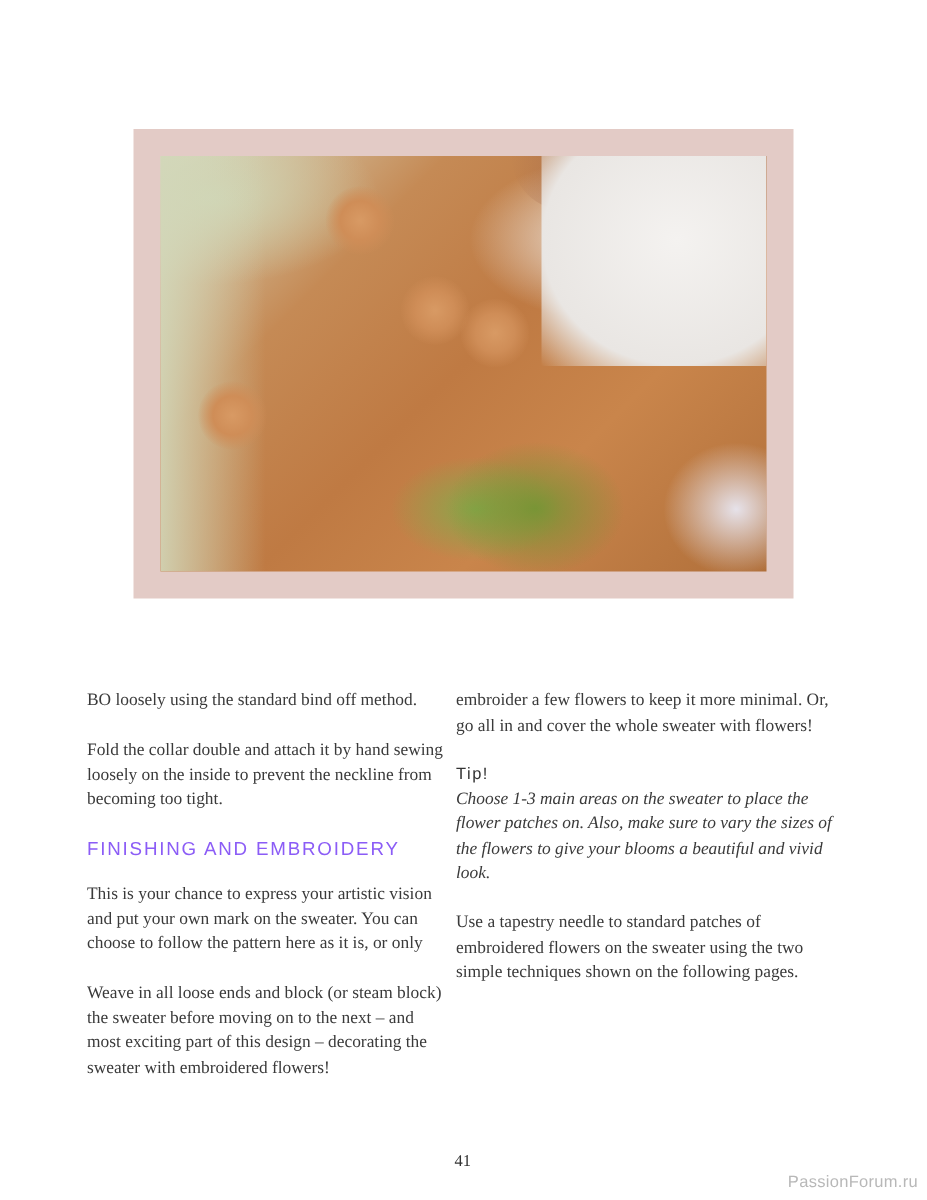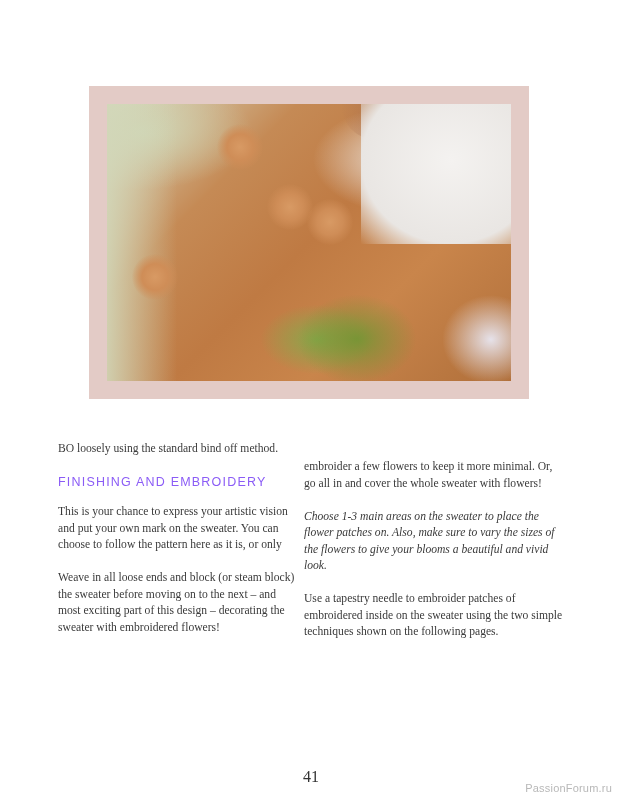--- a/index.html
+++ b/index.html
@@ -18,51 +18,53 @@
   .photo .skin { position: absolute; right: 0; top: 0; width: 170px; height: 36px;
     background: linear-gradient(90deg, rgba(180,120,90,0) 0%, #a86e4e 40%, #9c6446 100%); border-bottom-left-radius: 60px; }
   .photo .leaf { position: absolute; left: 190px; top: 190px; width: 120px; height: 90px; border-radius: 50%;
     background: radial-gradient(ellipse at 50% 50%, rgba(110,150,50,0.85) 0%, rgba(110,150,50,0) 70%); }
   .photo .left-blur { position: absolute; left: 0; top: 0; width: 70px; height: 277px;
     background: linear-gradient(90deg, rgba(210,215,185,0.9) 0%, rgba(210,215,185,0) 100%); }
   .photo .flower { position: absolute; width: 46px; height: 46px; border-radius: 50%;
     background: radial-gradient(circle, #d89a64 0%, #cf8d57 40%, rgba(207,141,87,0) 72%); }
   .col { position: absolute; font-size: 11.6px; line-height: 16.5px; }
   .col p { margin: 0 0 16.5px 0; }
-  .col-left { left: 58px; top: 441px; width: 240px; }
+  .col-left { left: 58px; top: 459px; width: 240px; }
   .col-right { left: 304px; top: 459px; width: 260px; }
   .heading { font-family: "Liberation Sans", sans-serif; font-size: 12.5px; letter-spacing: 1.2px; color: #8b5cf6; margin: 6px 0 14px 0; line-height: 16px; }
   .tip-label { font-family: "Liberation Sans", sans-serif; font-size: 11px; letter-spacing: 1px; color: #333; margin: 8px 0 2px 0; line-height: 14px; }
   .tip-text { font-style: italic; margin: 0 0 16.5px 0; }
-  .page-number { position: absolute; left: 303px; top: 768px; font-size: 16px; color: #333; }
+  .page-number { position: absolute; left: 303px; top: 768px; font-size: 11px; color: #333; }
   .watermark { position: absolute; right: 6px; top: 782px; font-family: "Liberation Sans", sans-serif; font-size: 11px; color: #b8b8b8; letter-spacing: 0.2px; text-align: center; }
 </style>
 </head>
 <body>
 
 <div class="frame">
   <div class="photo" title="Close-up of a rust-orange chunky knit sweater shoulder with embroidered lazy-daisy flowers">
     <div class="left-blur"></div>
     <div class="skin"></div>
     <div class="shirt"></div>
     <div class="flower" style="left:110px; top:20px;"></div>
     <div class="flower" style="left:160px; top:80px;"></div>
     <div class="flower" style="left:25px; top:150px;"></div>
     <div class="flower" style="left:200px; top:95px;"></div>
     <div class="leaf"></div>
   </div>
 </div>
 
 <div class="col col-left">
   <p>BO loosely using the standard bind off method.</p>
+  <p>Fold the collar double and attach it by hand sewing loosely on the inside to prevent the neckline from becoming too tight.</p>
   <div class="heading">FINISHING AND EMBROIDERY</div>
   <p>This is your chance to express your artistic vision and put your own mark on the sweater. You can choose to follow the pattern here as it is, or only</p>
   <p>Weave in all loose ends and block (or steam block) the sweater before moving on to the next – and most exciting part of this design – decorating the sweater with embroidered flowers!</p>
 </div>
 
 <div class="col col-right">
   <p>embroider a few flowers to keep it more minimal. Or, go all in and cover the whole sweater with flowers!</p>
+  <div class="tip-label">Tip!</div>
   <p class="tip-text">Choose 1-3 main areas on the sweater to place the flower patches on.  Also, make sure to vary the sizes of the flowers to give your blooms a beautiful and vivid look.</p>
-  <p>Use a tapestry needle to embroider patches of embroidered inside on the sweater using the two simple techniques shown on the following pages.</p>
+  <p>Use a tapestry needle to standard patches of embroidered flowers on the sweater using the two simple techniques shown on the following pages.</p>
 </div>
 
 <div class="page-number">41</div>
 <div class="watermark">PassionForum.ru</div>
 
 </body></html>

